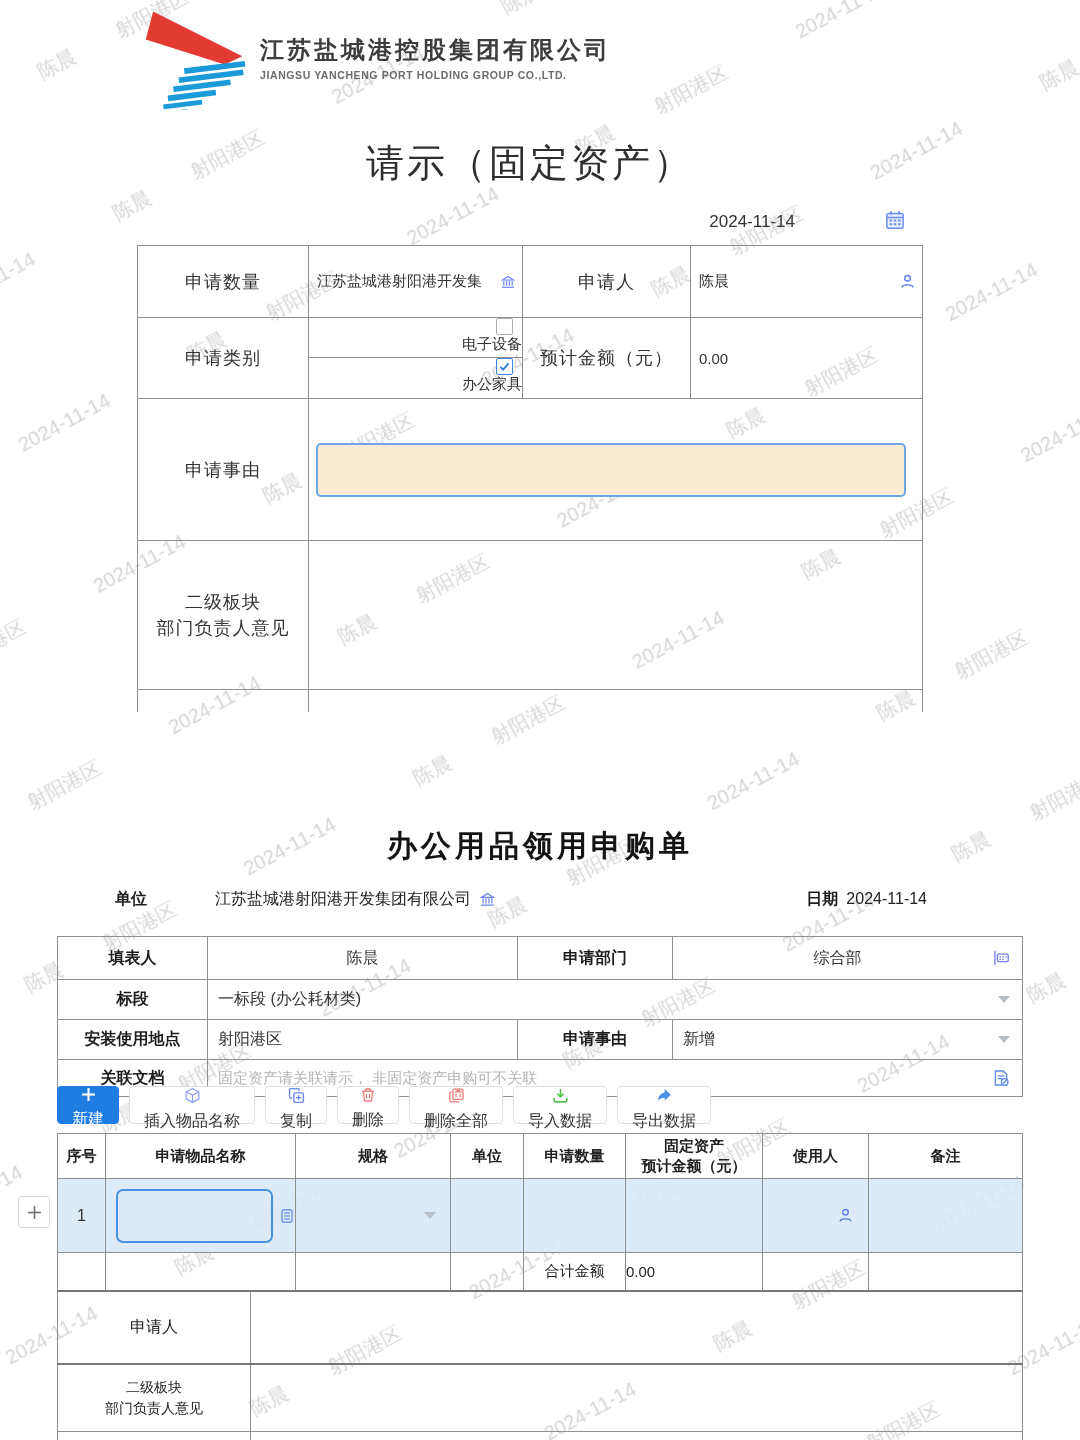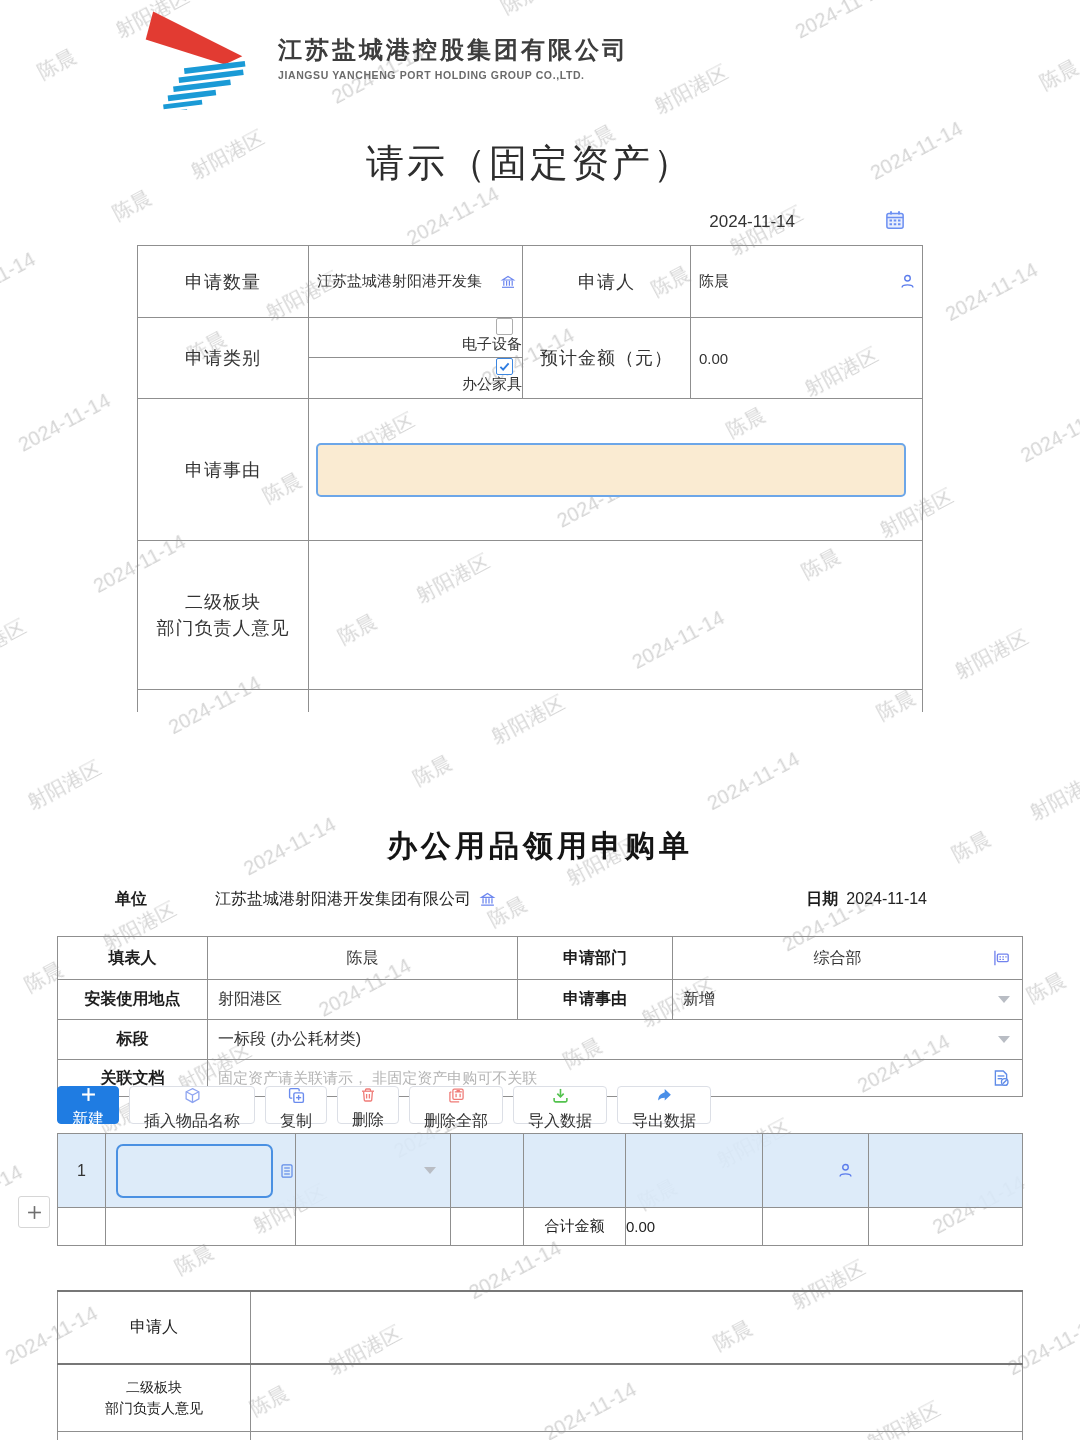--- a/index.html
+++ b/index.html
@@ -6,21 +6,21 @@
   body{
     width:1080px;height:1440px;position:relative;overflow:hidden;background:#fff;
     font-family:"Liberation Sans","DejaVu Sans",sans-serif;color:#333;
   }
   .wm-layer{position:absolute;left:0;top:0;z-index:0;pointer-events:none;}
   .content{position:absolute;left:0;top:0;width:1080px;height:1440px;z-index:1;}
   .abs{position:absolute;}
 
   
   .logo{left:138px;top:6px;display:flex;align-items:flex-start;}
-  .logo-text{margin-left:28px;margin-top:28px;}
+  .logo-text{margin-left:10px;margin-top:28px;}
   .logo-cn{font-family:"Liberation Serif","DejaVu Serif",serif;font-weight:bold;font-size:24px;
            color:#3d3d3d;letter-spacing:3px;}
   .logo-en{font-size:10.5px;font-weight:bold;color:#6b6b6b;letter-spacing:0.6px;margin-top:3px;}
 
   
   .f1-title{left:137px;top:138px;width:786px;text-align:center;font-size:38px;color:#2e2e2e;
             letter-spacing:3px;font-family:"Liberation Serif","DejaVu Serif",serif;}
   .f1-daterow{left:137px;top:210px;width:786px;height:26px;}
   .f1-date{position:absolute;right:128px;top:2px;font-size:17px;color:#333;}
   .f1-cal{position:absolute;right:18px;top:0;cursor:pointer;}
@@ -274,39 +274,39 @@
                     <line x1="9.2" y1="7" x2="10.6" y2="7"></line>
                     <line x1="11.8" y1="7" x2="13" y2="7"></line>
                 <line x1="6.6" y1="9.2" x2="8" y2="9.2"></line>
                     <line x1="9.2" y1="9.2" x2="10.6" y2="9.2"></line>
               </svg>
             </span>
           </div>
         </td>
       </tr>
       <tr style="height:40px;">
-        <td class="lbl2">安装使用地点</td>
-        <td>
-          <div class="row-flex">
-                <span style="font-size:16px;">射阳港区</span>
-              </div>
-        </td>
-        <td class="lbl2">申请事由</td>
-        <td>
-          <div class="row-flex">
-            <span style="flex:1;font-size:16px;">新增</span>
-            <span class="caret"></span>
-          </div>
-        </td>
-      </tr>
-      <tr style="height:40px;">
         <td class="lbl2">标段</td>
         <td colspan="3">
           <div class="row-flex">
             <span class="padl" style="flex:1;padding-left:0;margin-left:0;">一标段 (办公耗材类)</span>
+            <span class="caret"></span>
+          </div>
+        </td>
+      </tr>
+      <tr style="height:40px;">
+        <td class="lbl2">安装使用地点</td>
+        <td>
+          <div class="row-flex">
+                <span style="font-size:16px;">射阳港区</span>
+              </div>
+        </td>
+        <td class="lbl2">申请事由</td>
+        <td>
+          <div class="row-flex">
+            <span style="flex:1;font-size:16px;">新增</span>
             <span class="caret"></span>
           </div>
         </td>
       </tr>
       <tr style="height:37px;">
         <td class="lbl2">关联文档</td>
         <td colspan="3">
           <div class="row-flex">
             <span class="placeholder" style="flex:1;">固定资产请关联请示， 非固定资产申购可不关联</span>
             <span>
@@ -410,20 +410,33 @@
         <col style="width:48px">
           <col style="width:190px">
           <col style="width:155px">
           <col style="width:73px">
         <col style="width:102px">
           <col style="width:137px">
           <col style="width:106px">
           <col style="width:154px">
       </colgroup>
       <tbody>
+          <tr style="height:45px;">
+        <td class="ith">序号</td>
+        <td class="ith">申请物品名称</td>
+        <td class="ith">规格</td>
+        <td class="ith">单位</td>
+        <td class="ith">申请数量</td>
+        <td class="ith">
+          <div>固定资产</div>
+          <div>预计金额（元）</div>
+        </td>
+        <td class="ith">使用人</td>
+        <td class="ith">备注</td>
+      </tr>
       <tr class="hl" style="height:74px;">
         <td class="seq">1</td>
         <td>
           <div class="item-name-cell">
             <div class="item-input"></div>
             <span class="item-input-ico">
               <svg width="16" height="16" viewBox="0 0 16 16" fill="none" stroke="#5f8be8" stroke-width="1.2">
                 <rect x="3" y="1.8" width="10" height="12.4" rx="1.2"></rect>
                 <line x1="5.2" y1="5" x2="10.8" y2="5"></line>
                 <line x1="5.2" y1="8" x2="10.8" y2="8"></line>

